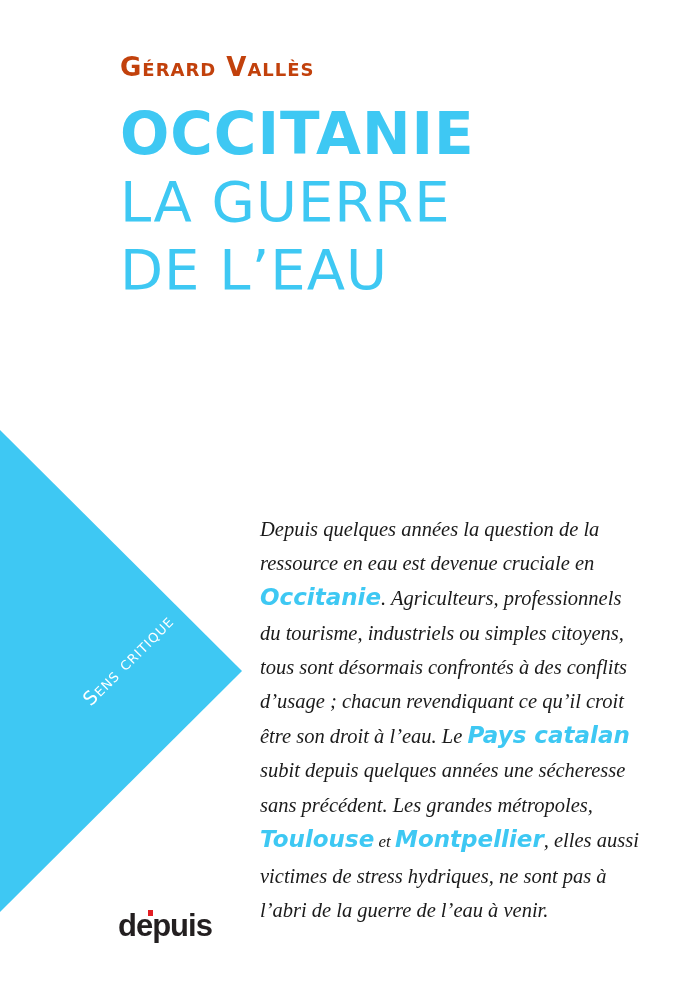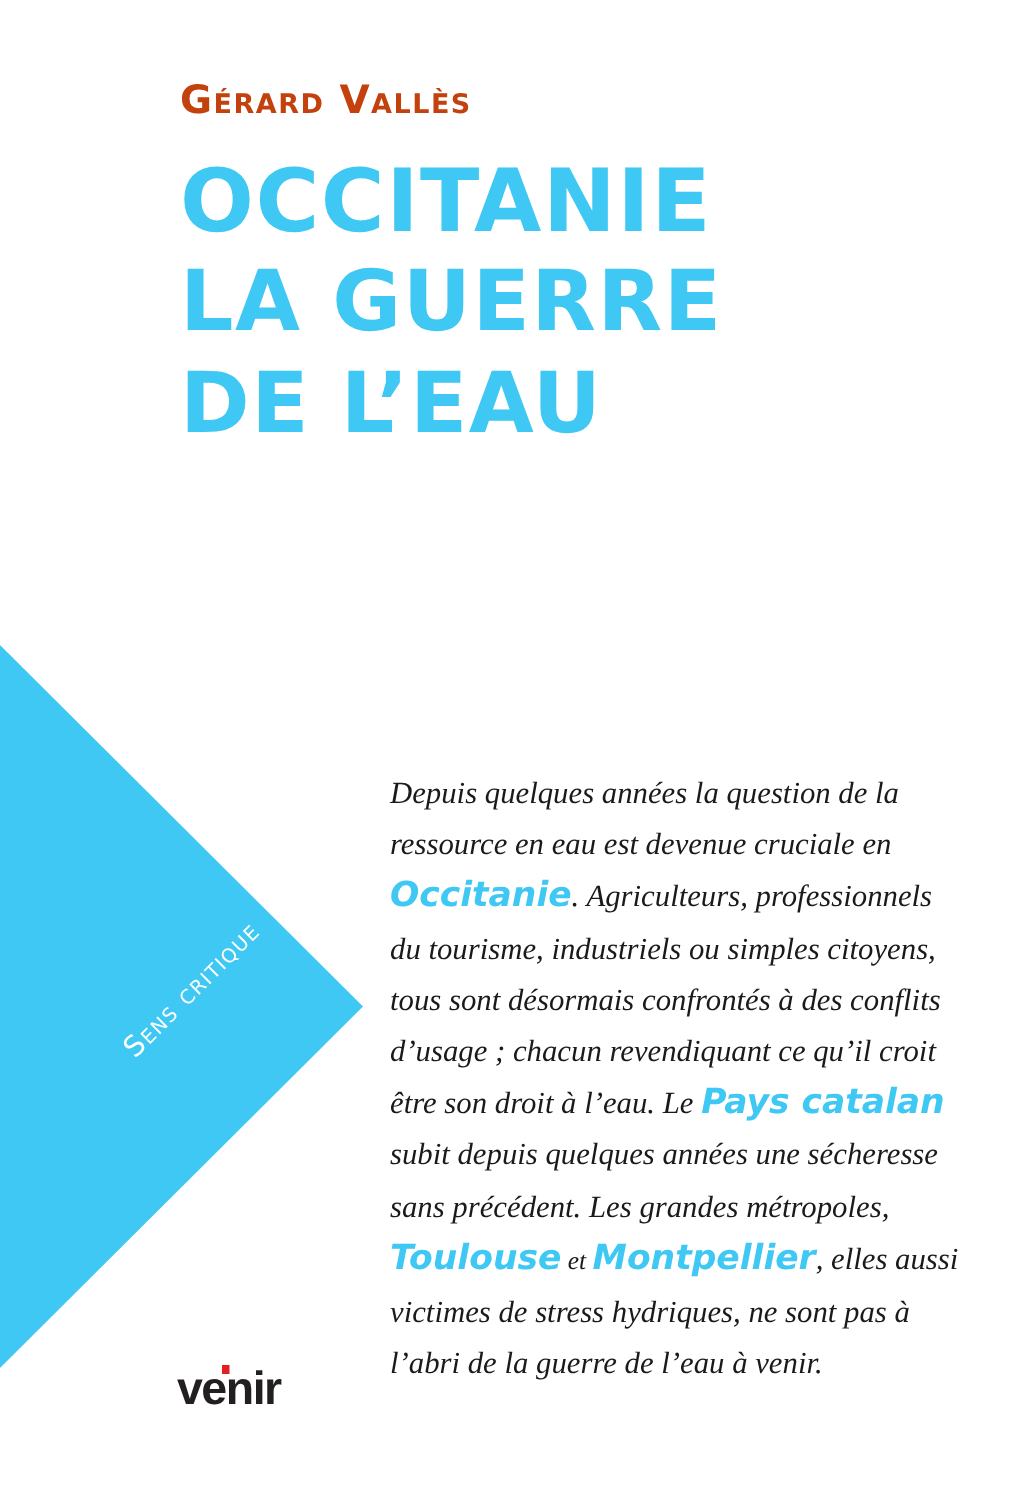--- a/index.html
+++ b/index.html
@@ -10,21 +10,21 @@
     .author {
       position: absolute; left: 120px; top: 52px;
       font-family: "DejaVu Sans", sans-serif; font-size: 26px; color: #c2410c;
       font-variant: small-caps; letter-spacing: 1px; font-weight: 700;
     }
     .title {
       position: absolute; left: 120px; top: 100px; color: #3ec8f3;
       font-family: "DejaVu Sans", sans-serif; line-height: 68px;
     }
     .title .l1 { font-size: 58px; font-weight: bold; letter-spacing: 1px; display: block; }
-    .title .ln { font-size: 56px; font-weight: bold; display: block; letter-spacing: 1px; }
+    .title .ln { font-size: 56px; font-weight: normal; display: block; letter-spacing: 1px; }
     .triangle {
       position: absolute; left: 0; top: 430px; width: 242px; height: 482px;
     }
     .series {
       position: absolute; left: 78px; top: 694px; transform-origin: left top;
       transform: rotate(-45deg);
       font-family: "DejaVu Sans", sans-serif; color: #ffffff; font-size: 19px;
       font-variant: small-caps; letter-spacing: 1px; white-space: nowrap;
     }
     .blurb {
@@ -58,15 +58,15 @@
 
   <svg class="triangle" viewBox="0 0 242 482">
     <polygon points="0,0 242,241 0,482" fill="#3ec8f3"></polygon>
   </svg>
   <div class="series">Sens critique</div>
 
   <div class="blurb"><span>Depuis quelques années la question de la ressource en eau est devenue cruciale en </span><span class="hl">Occitanie</span><span>. Agriculteurs, professionnels du tourisme, industriels ou simples citoyens, tous sont désormais confrontés à des conflits d’usage ; chacun revendiquant ce qu’il croit être son droit à l’eau. Le </span><span class="hl">Pays catalan</span><span> subit depuis quelques années une sécheresse sans précédent. Les grandes métropoles, </span><span class="hl">Toulouse</span><span class="small"> et </span><span class="hl">Montpellier</span><span>, elles aussi victimes de stress hydriques, ne sont pas à l’abri de la guerre de l’eau à venir.</span></div>
 
   <div class="publisher">
     <span class="dot"></span>
-    <span>venir</span>
+    <span>depuis</span>
   </div>
 </div>
 
 </body></html>

